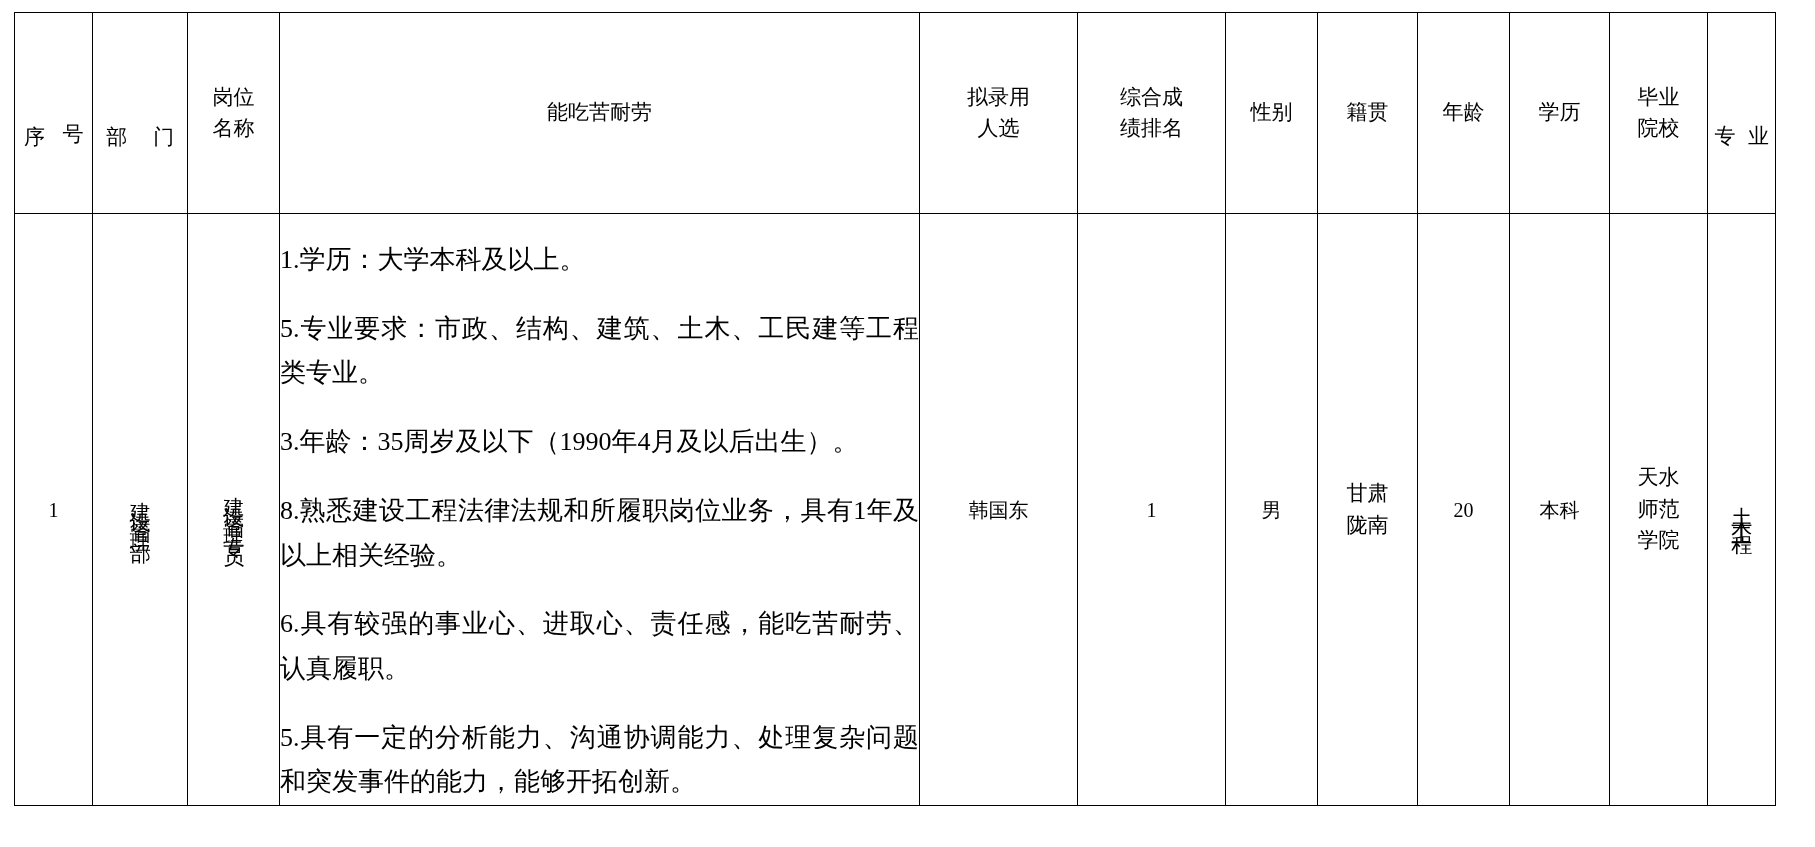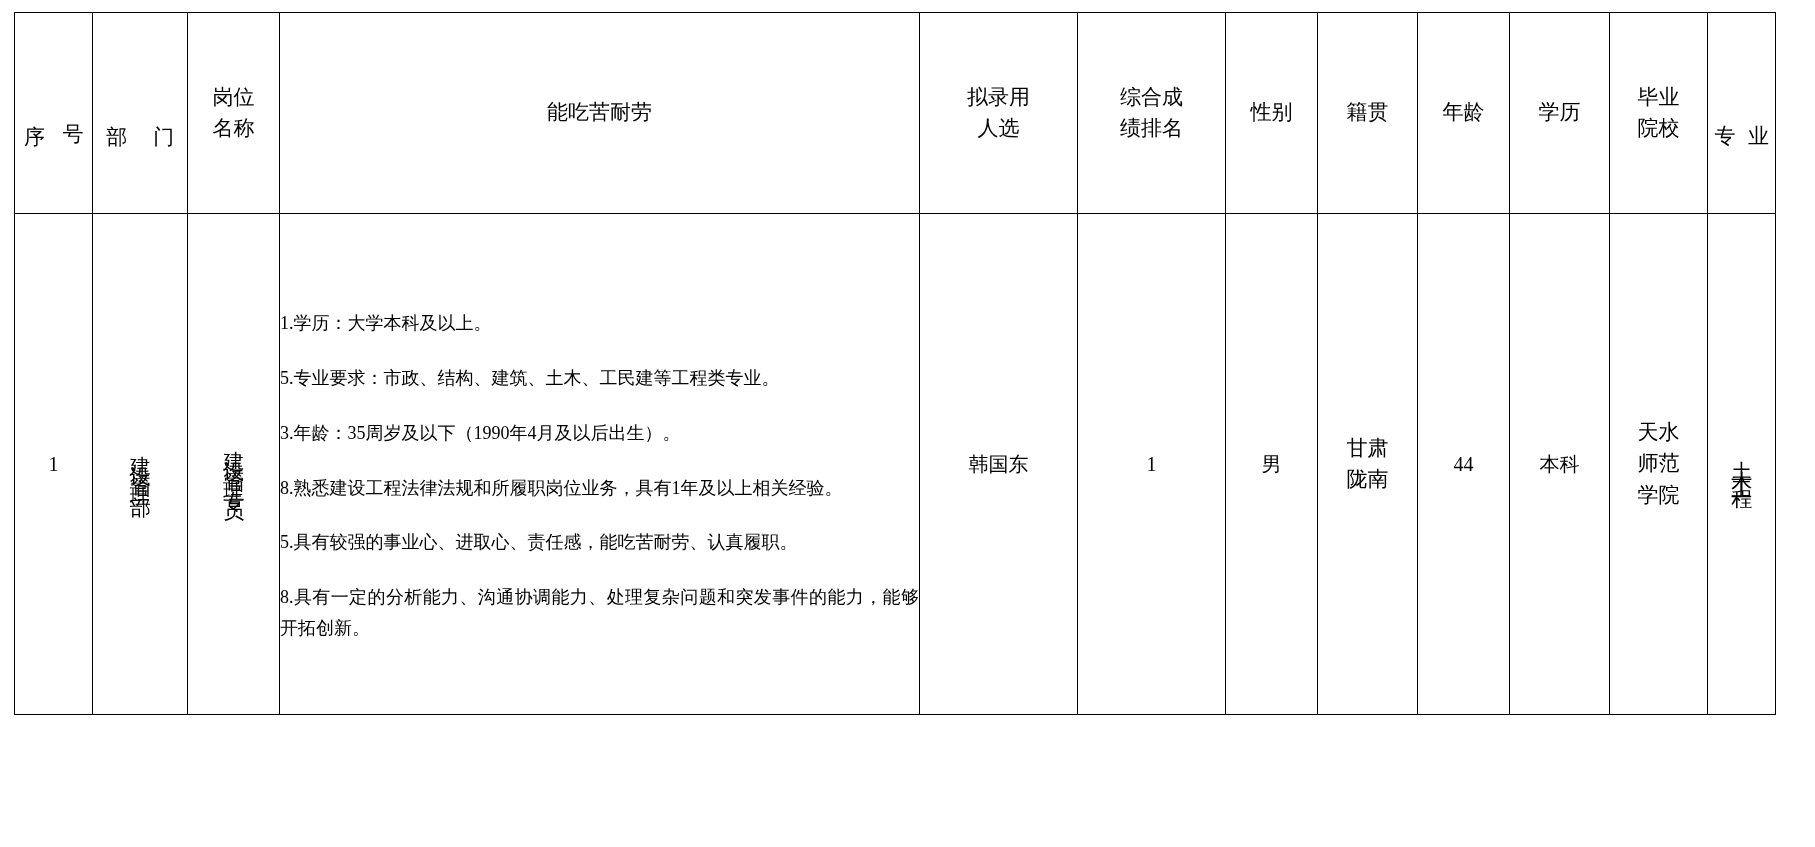--- a/index.html
+++ b/index.html
@@ -69,21 +69,21 @@
     align-items: center;
     height: 100%;
   }
   .req-cell {
     padding: 26px 18px 26px 22px;
     vertical-align: top;
     text-align: left;
   }
   .req-line {
     display: block;
-    font-size: 18px;
+    font-size: 26px;
     line-height: 1.72;
     text-align: justify;
     text-justify: inter-ideograph;
     margin-top: 24px;
   }
   .body-row td {
     height: 500px;
   }
   .num-cell, .plain-cell {
     text-align: center;
@@ -197,31 +197,31 @@
         <td>
           <div class="vwrap">
               <span class="vtext">建设管理专员</span>
             </div>
         </td>
         <td class="req-cell">
           <span class="req-line">1.学历：大学本科及以上。</span>
           <span class="req-line">5.专业要求：市政、结构、建筑、土木、工民建等工程类专业。</span>
           <span class="req-line">3.年龄：35周岁及以下（1990年4月及以后出生）。</span>
           <span class="req-line">8.熟悉建设工程法律法规和所履职岗位业务，具有1年及以上相关经验。</span>
-          <span class="req-line">5.具有较强的事业心、进取心、责任感，能吃苦耐劳、认真履职。</span>
-          <span class="req-line">8.具有一定的分析能力、沟通协调能力、处理复杂问题和突发事件的能力，能够开拓创新。</span>
+          <span class="req-line">6.具有较强的事业心、进取心、责任感，能吃苦耐劳、认真履职。</span>
+          <span class="req-line">5.具有一定的分析能力、沟通协调能力、处理复杂问题和突发事件的能力，能够开拓创新。</span>
         </td>
         <td class="plain-cell">韩国东</td>
         <td class="plain-cell">1</td>
         <td class="plain-cell">男</td>
         <td class="two-line">
           <span>甘肃</span>
           <span>陇南</span>
         </td>
-        <td class="plain-cell">44</td>
+        <td class="plain-cell">20</td>
         <td class="plain-cell">本科</td>
         <td class="two-line">
           <span>天水</span>
           <span>师范</span>
           <span>学院</span>
         </td>
         <td>
           <div class="vwrap">
               <span class="vtext">土木工程</span>
             </div>

